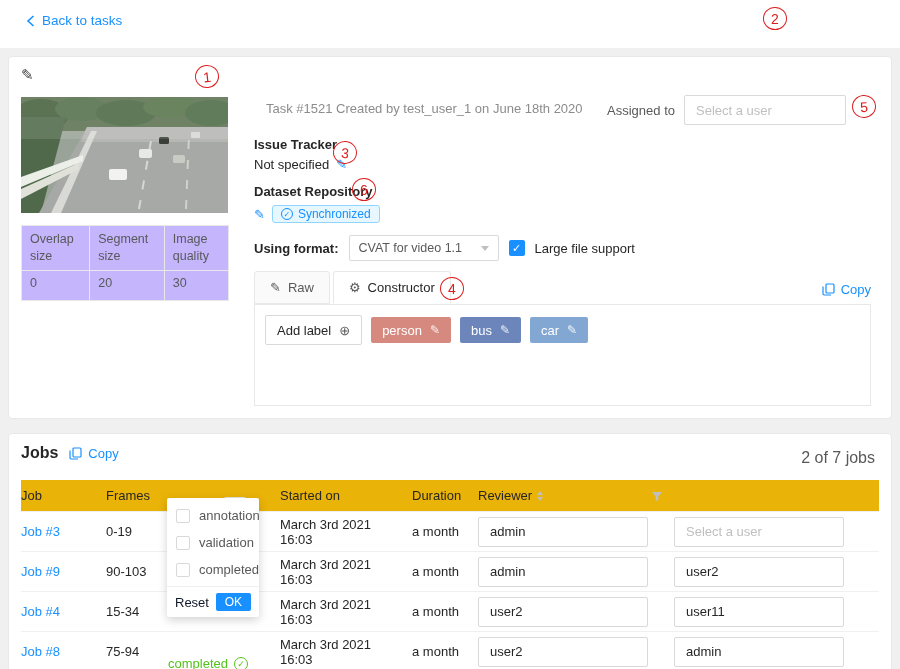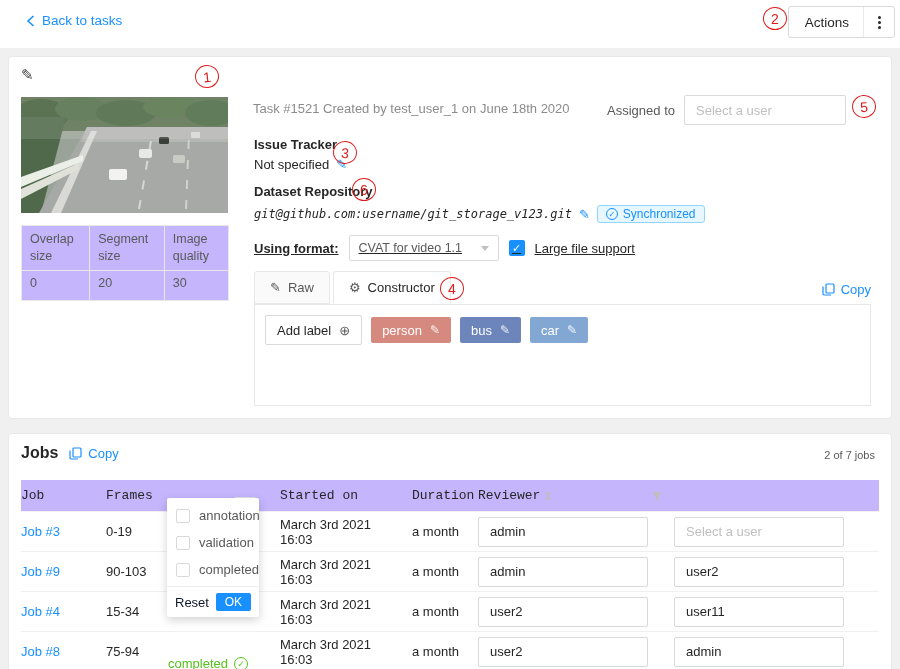--- a/index.html
+++ b/index.html
@@ -35,41 +35,41 @@
   .thumb { position:absolute; left:12px; top:40px; width:207px; height:116px; background:#8f9a8a; overflow:hidden; }
   .thumb svg { display:block; }
 
   table.params { position:absolute; left:12px; top:168px; width:208px; border-collapse:collapse;
     font-size:12.5px; color:#595959; }
   table.params th, table.params td { border:1px solid #e8e8e8; text-align:left; font-weight:400;
     padding:5px 8px; vertical-align:top; background:#c4b5fd; }
   table.params th { height:44px; line-height:1.35; }
   table.params td { height:30px; }
 
-  .meta-text { position:absolute; left:244px; top:44px; color:#8c8c8c; font-size:13px; }
+  .meta-text { position:absolute; left:257px; top:44px; color:#8c8c8c; font-size:13px; }
 
   .assigned-group { position:absolute; top:38px; right:45px; display:flex; align-items:center; gap:9px; }
   .assigned-label { color:#595959; }
   .select-box { width:162px; height:30px; background:#fff; border:1px solid #d9d9d9; border-radius:2px;
     display:flex; align-items:center; padding:0 11px; cursor:pointer; }
   .ph { color:#bfbfbf; }
 
   .block-label { font-weight:700; font-size:13px; color:#262626; }
   .issue-block { position:absolute; left:245px; top:80px; }
   .issue-value-row { margin-top:5px; display:flex; align-items:center; gap:7px; }
 
   .repo-block { position:absolute; left:245px; top:127px; }
   .repo-url-row { margin-top:6px; display:flex; align-items:center; gap:7px; }
   .repo-url { font-family:"DejaVu Sans Mono", monospace; font-style:italic; font-size:12px; color:#262626; }
   .sync-badge { display:inline-flex; align-items:center; gap:5px; border:1px solid #91d5ff; background:#e6f7ff;
     color:#1890ff; font-size:12px; padding:1px 8px; border-radius:3px; }
   .circle-check { width:12px; height:12px; border:1px solid #1890ff; border-radius:50%;
     font-size:8px; display:inline-flex; align-items:center; justify-content:center; }
 
-  .format-row { position:absolute; left:245px; top:178px; display:flex; align-items:center; gap:10px;text-decoration:underline; }
+  .format-row { position:absolute; left:245px; top:178px; display:flex; align-items:center; gap:10px; }
   .fmt-select { width:150px; height:26px; border:1px solid #d9d9d9; border-radius:2px; background:#fff;
     display:flex; align-items:center; justify-content:space-between; padding:4px 9px; color:#595959;
     font-size:12.5px; cursor:pointer; }
   .chev-down { width:0; height:0; border-left:4px solid transparent; border-right:4px solid transparent;
     border-top:5px solid #bfbfbf; }
   .chk-on { width:16px; height:16px; background:#1890ff; border-radius:2px; color:#fff; font-size:11px;
     display:flex; align-items:center; justify-content:center; cursor:pointer; }
   .chk-label { font-size:13px; }
 
   .tabs-row { position:absolute; left:245px; top:214px; right:20px; height:34px;
@@ -88,25 +88,25 @@
   .add-label-btn { height:30px; background:#fff; border:1px solid #d9d9d9; border-radius:2px;
     padding:0 11px; display:flex; align-items:center; gap:8px; cursor:pointer; font-size:13px; }
   .add-icon { color:#595959; font-size:13px; }
   .chip { height:26px; padding:0 11px; border-radius:2px; color:#fff; display:flex; align-items:center;
     gap:8px; font-size:13px; cursor:pointer; }
   .chip .edit-icon { color:#fff; opacity:.9; font-size:12px; }
 
   
   .jobs-head { position:absolute; left:12px; top:10px; display:flex; align-items:center; gap:11px; }
   .jobs-title { font-size:16px; font-weight:700; }
-  .jobs-count { position:absolute; right:16px; top:15px; color:#595959; font-size:11px; }
+  .jobs-count { position:absolute; right:16px; top:15px; color:#595959; font-size:16px; }
 
   .jtable { position:absolute; left:12px; top:46px; right:12px; }
   .jrow { display:flex; align-items:center; height:40px; border-bottom:1px solid #f0f0f0; }
-  .jheader { height:32px; background:#c4b5fd; border-bottom:1px solid #f0f0f0; font-weight:500;font-family:Liberation Mono, monospace; }
+  .jheader { height:32px; background:#eab308; border-bottom:1px solid #f0f0f0; font-weight:500; }
   .col { display:flex; align-items:center; padding-right:8px; }
   .c-job { width:85px; } .c-frames { width:62px; } .c-status { width:112px;margin-top:24px; }
   .c-start { width:132px; } .c-dur { width:66px; } .c-assignee { width:196px; } .c-reviewer { width:198px; }
 
   .sorter { display:flex; flex-direction:column; gap:2px; margin-left:5px; }
   .car-up { width:0; height:0; border-left:3.5px solid transparent; border-right:3.5px solid transparent;
     border-bottom:4px solid #bfbfbf; }
   .car-down { width:0; height:0; border-left:3.5px solid transparent; border-right:3.5px solid transparent;
     border-top:4px solid #bfbfbf; }
   .car-up.active { border-bottom-color:#1890ff; }
@@ -143,29 +143,20 @@
 </style>
 </head>
 <body>
 
 <div class="topbar">
   <div class="back-link">
     <svg width="9" height="12" viewBox="0 0 9 12">
         <path d="M7.5 1 L2 6 L7.5 11" stroke="#1890ff" stroke-width="1.6" fill="none"></path>
       </svg>
     <span>Back to tasks</span>
-  </div>
-  <div class="actions-btn">
-    <span class="actions-label">Actions</span>
-    <span class="actions-sep"></span>
-    <span class="vdots">
-        <i></i>
-        <i></i>
-        <i></i>
-      </span>
   </div>
 </div>
 
 <div class="card" id="task-card">
 
   <div class="task-title-row">
     <span class="edit-icon">✎</span>
   </div>
 
   <div class="thumb">
@@ -222,21 +213,20 @@
     <div class="block-label">Issue Tracker</div>
     <div class="issue-value-row">
       <span>Not specified</span>
       <span class="edit-icon blue">✎</span>
     </div>
   </div>
 
   <div class="repo-block">
     <div class="block-label">Dataset Repository</div>
     <div class="repo-url-row">
-      <span class="repo-url">git@github.com:username/git_storage_v123.git</span>
       <span class="edit-icon blue">✎</span>
       <span class="sync-badge">
         <span class="circle-check">✓</span>
         <span>Synchronized</span>
       </span>
     </div>
   </div>
 
   <div class="format-row">
     <span class="block-label">Using format:</span>

